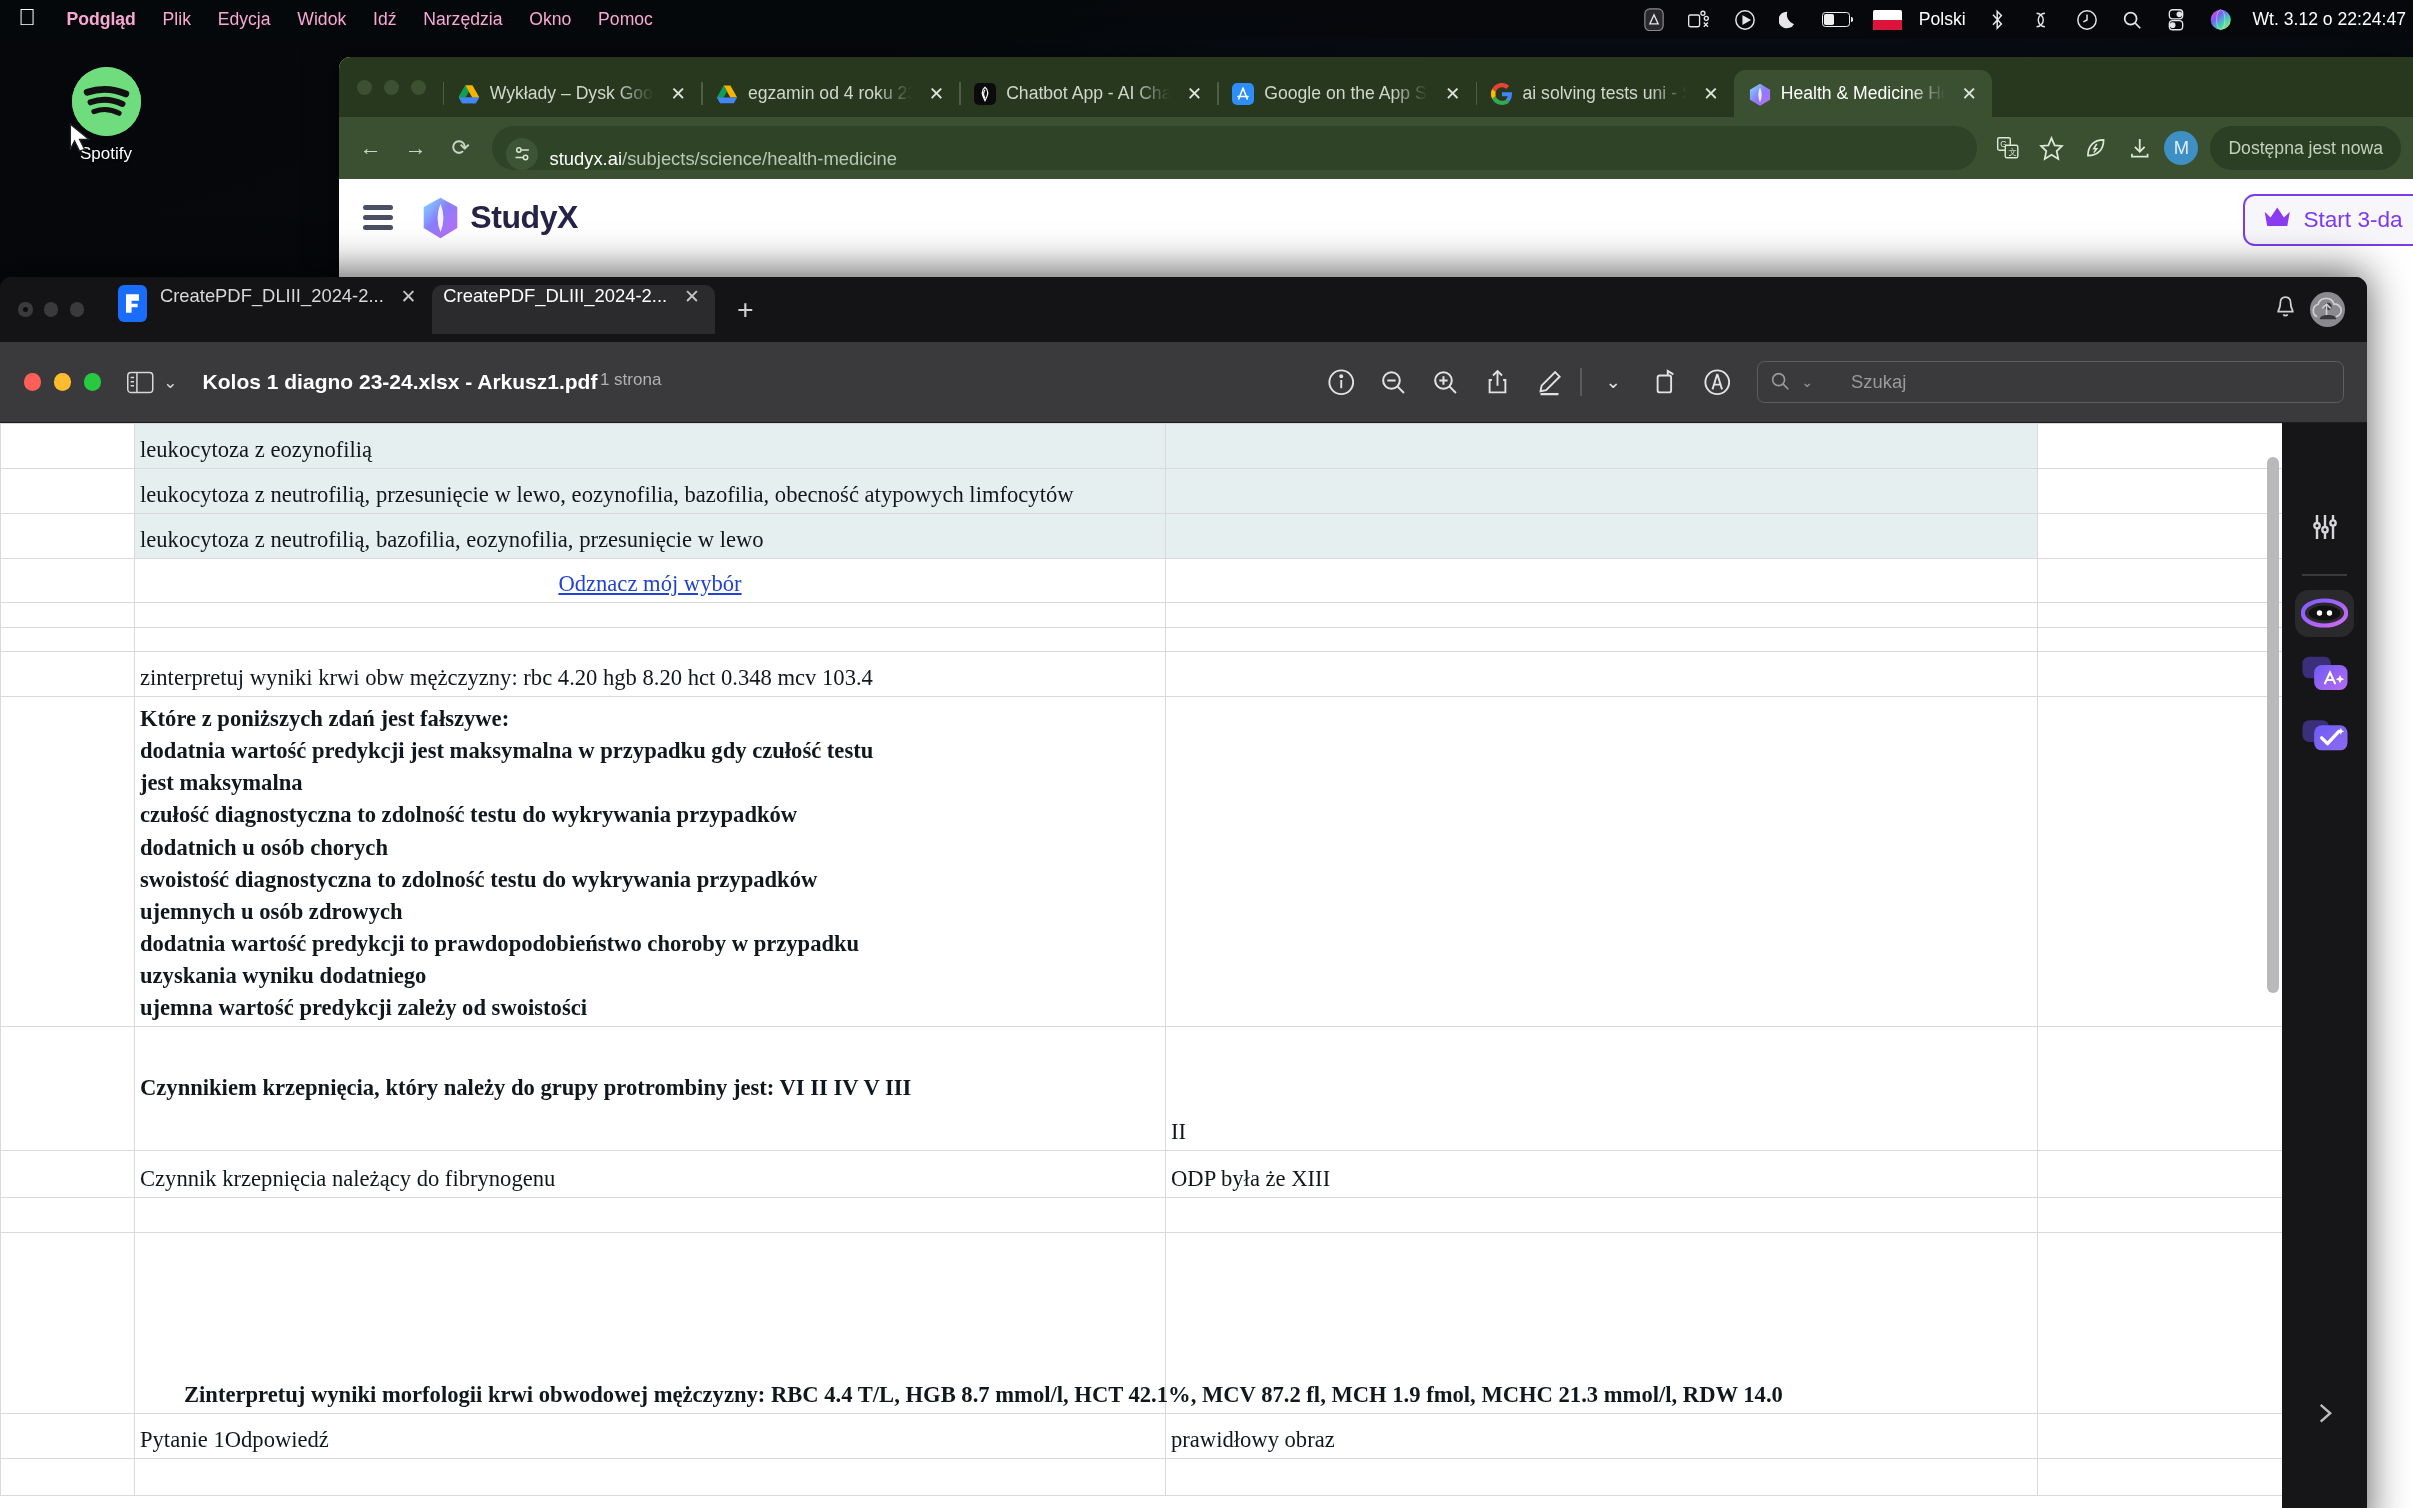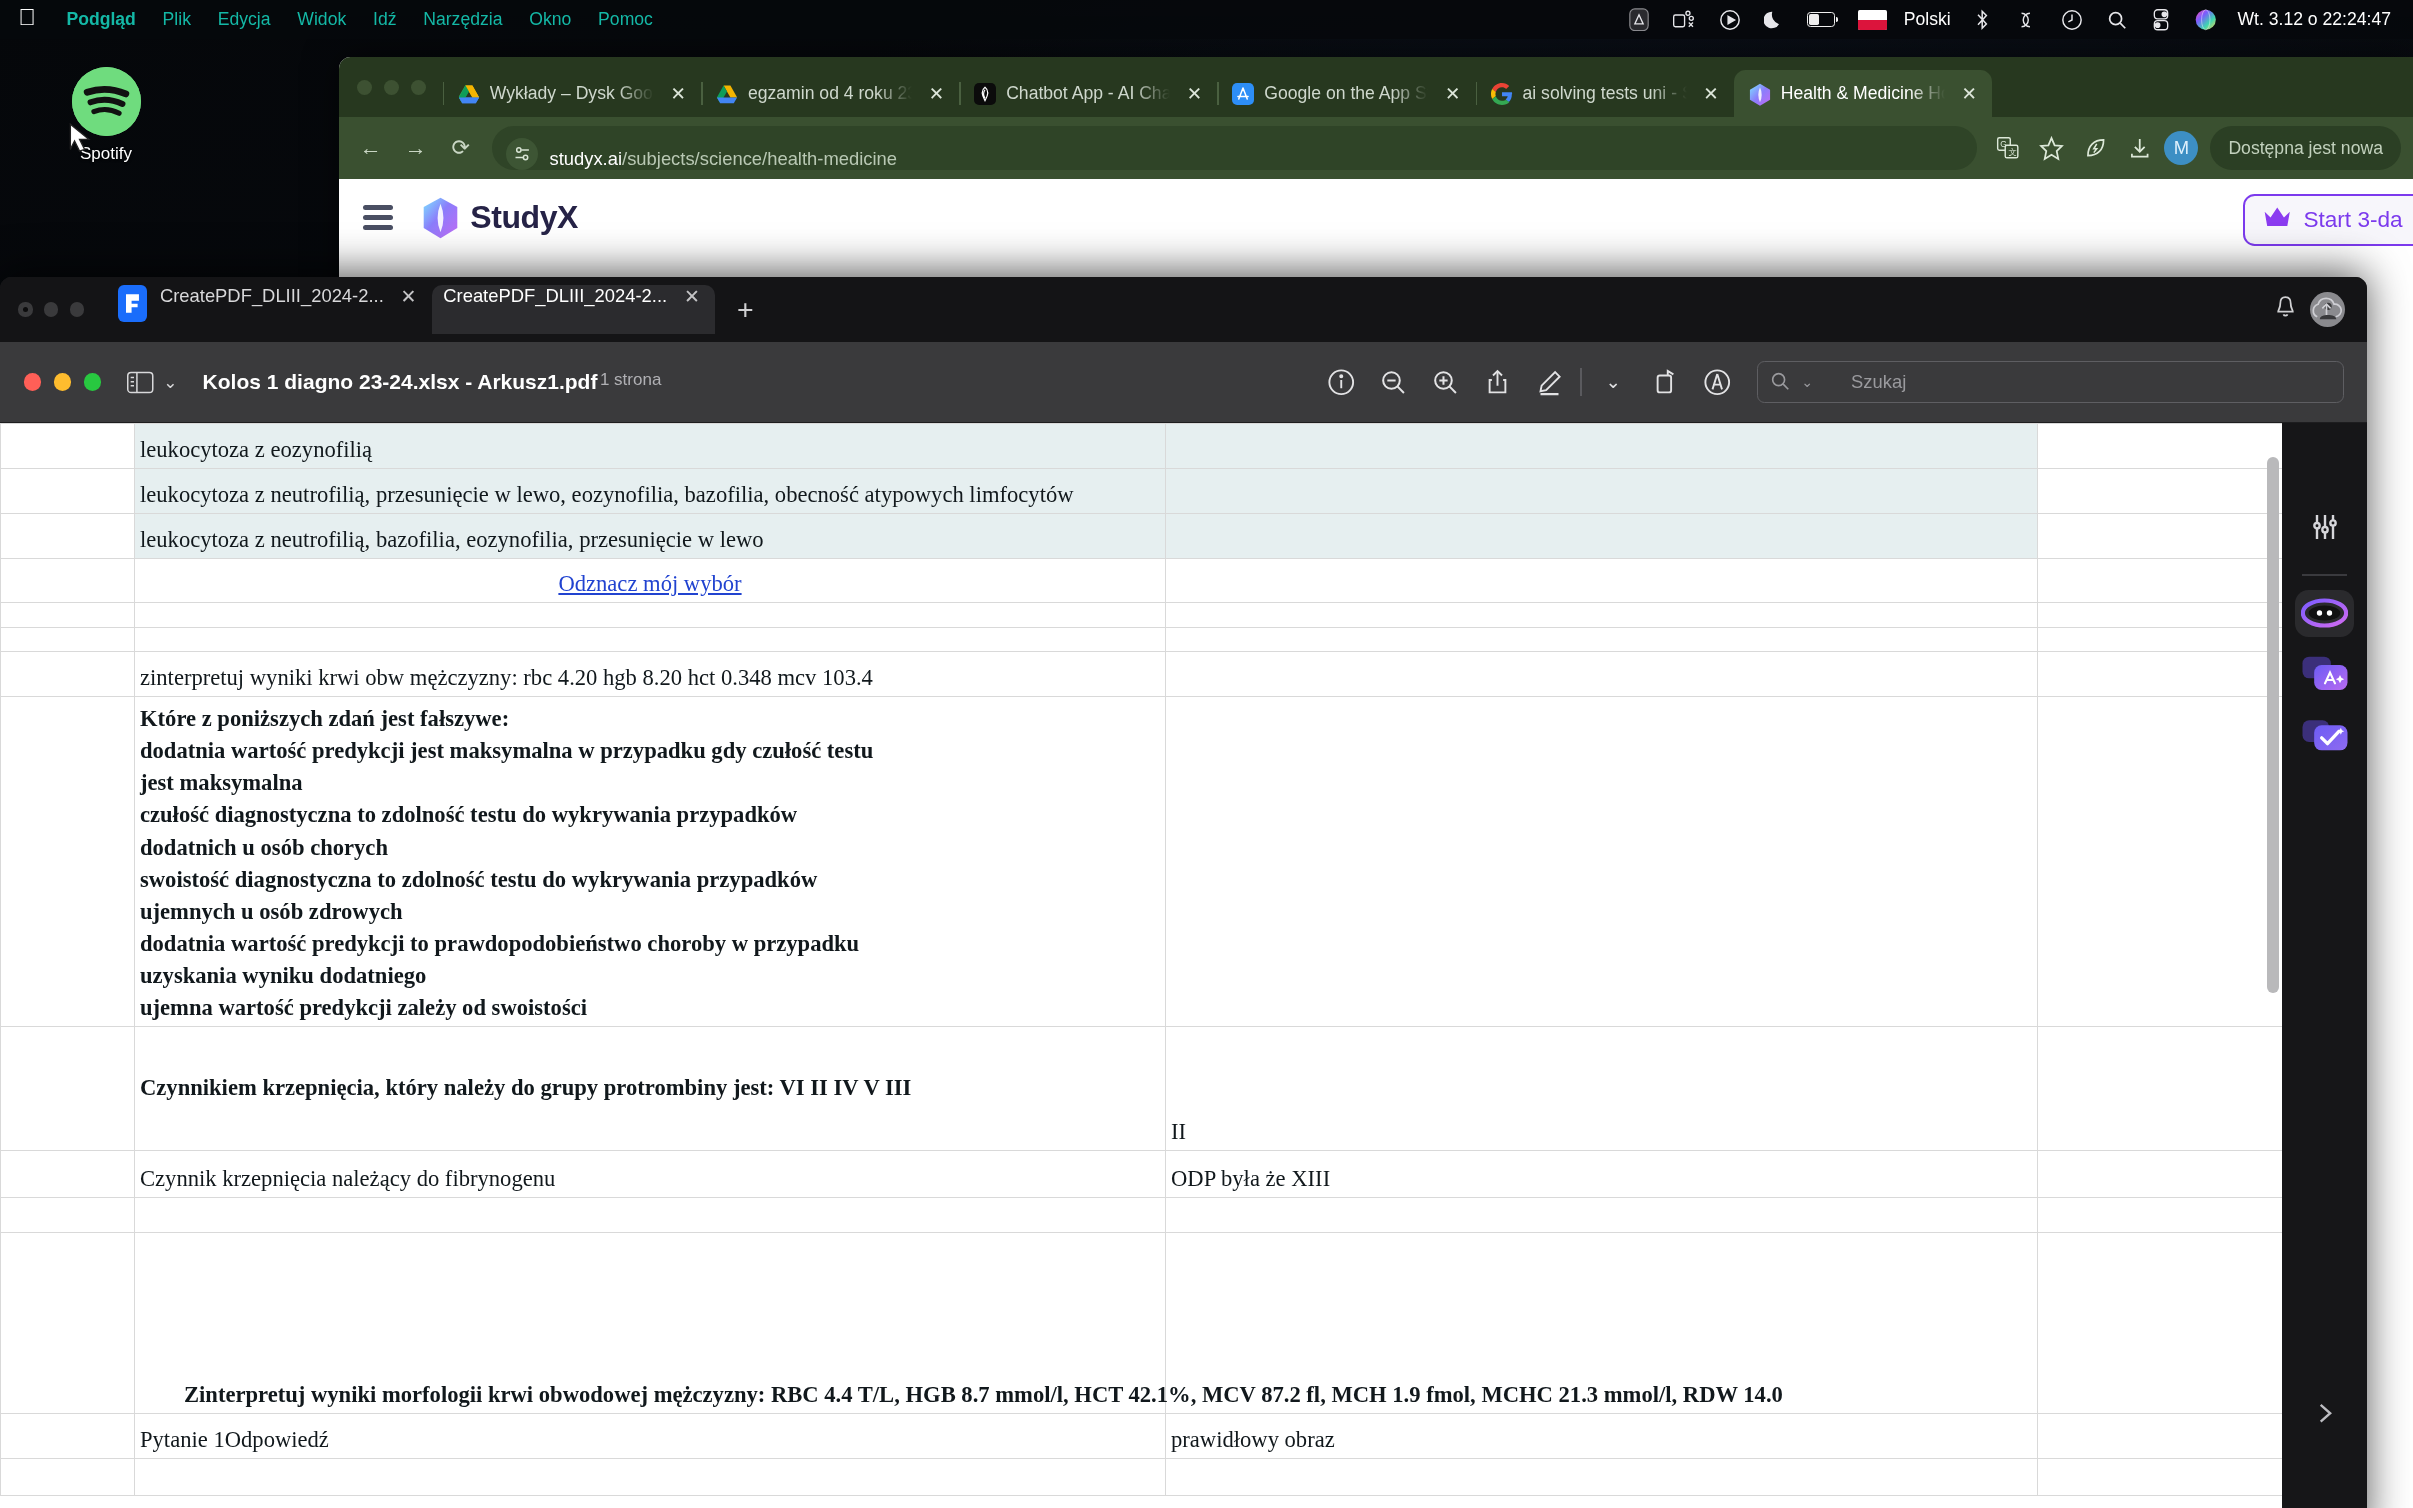--- a/index.html
+++ b/index.html
@@ -22,23 +22,23 @@
   
   #menubar {
     position:absolute; top:0; left:0; right:0; height:39px;
     background:rgba(6,8,12,0.86);
     display:flex; align-items:center;
     color:#fff; z-index:500;
     -webkit-font-smoothing:antialiased;
   }
   .mb-left { display:flex; align-items:center; gap:0; padding-left:18.4px; }
   .mb-apple { font-size:23.5px; line-height:1; margin-right:17px; position:relative; top:-1.7px; }
-  .mb-item { font-size:17.6px; padding:0 13.4px; white-space:nowrap; color:#14b8a6; }
+  .mb-item { font-size:17.6px; padding:0 13.4px; white-space:nowrap; color:#f9a8d4; }
   .mb-item.bold { font-weight:bold; }
-  .mb-right { margin-left:auto; display:flex; align-items:center; gap:1px; padding-right:17px; }
+  .mb-right { margin-left:auto; display:flex; align-items:center; gap:1px; padding-right:2px; }
   .mb-icon { padding:0 11px; display:flex; align-items:center; justify-content:center; }
   .mb-clock { font-size:17.6px; padding-left:8.4px; padding-right:5px; white-space:nowrap; }
   .flag {
     width:28.5px; height:20px; position:relative;
     display:inline-block; border-radius:1.7px; overflow:hidden;
     background:#fff;
   }
   .flag::after { content:""; position:absolute; left:0; right:0; bottom:0; height:50%; background:#dc143c; }
   .mb-lang { font-size:17.6px; padding:0 10px 0 5px; }
   .battery { width:28.5px; height:15px; border:1.7px solid #eee; border-radius:3.4px; position:relative; }

